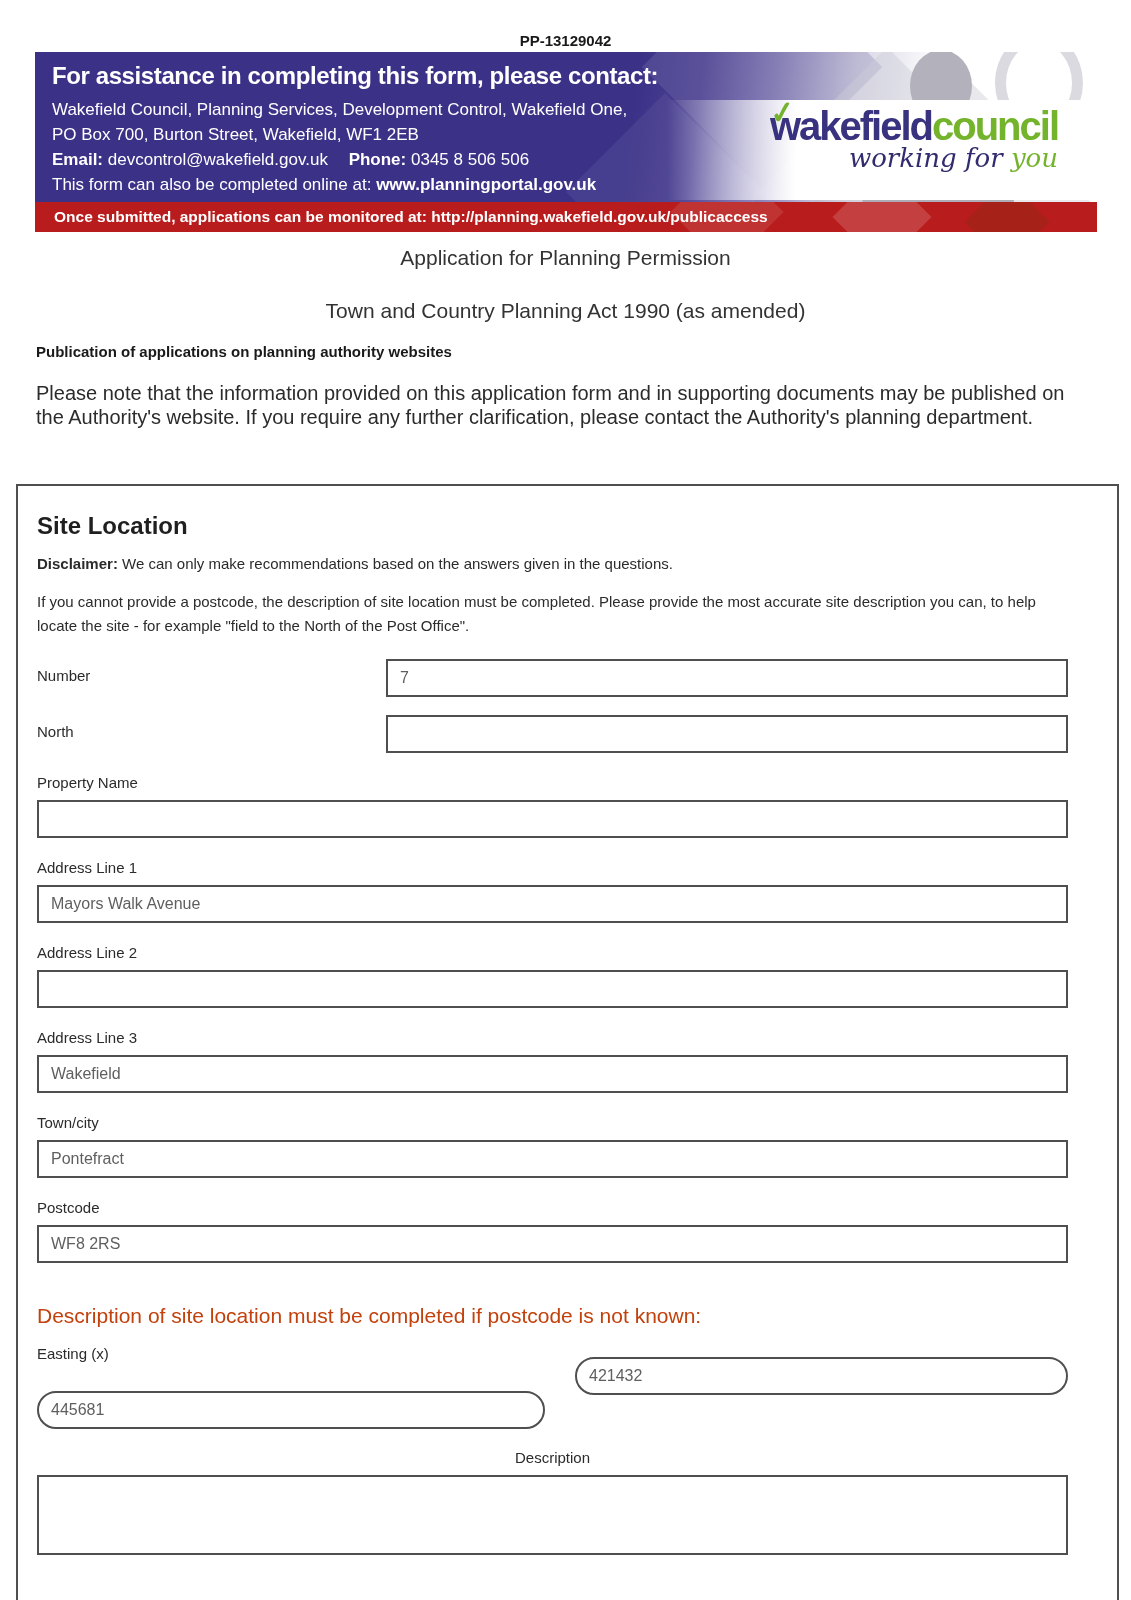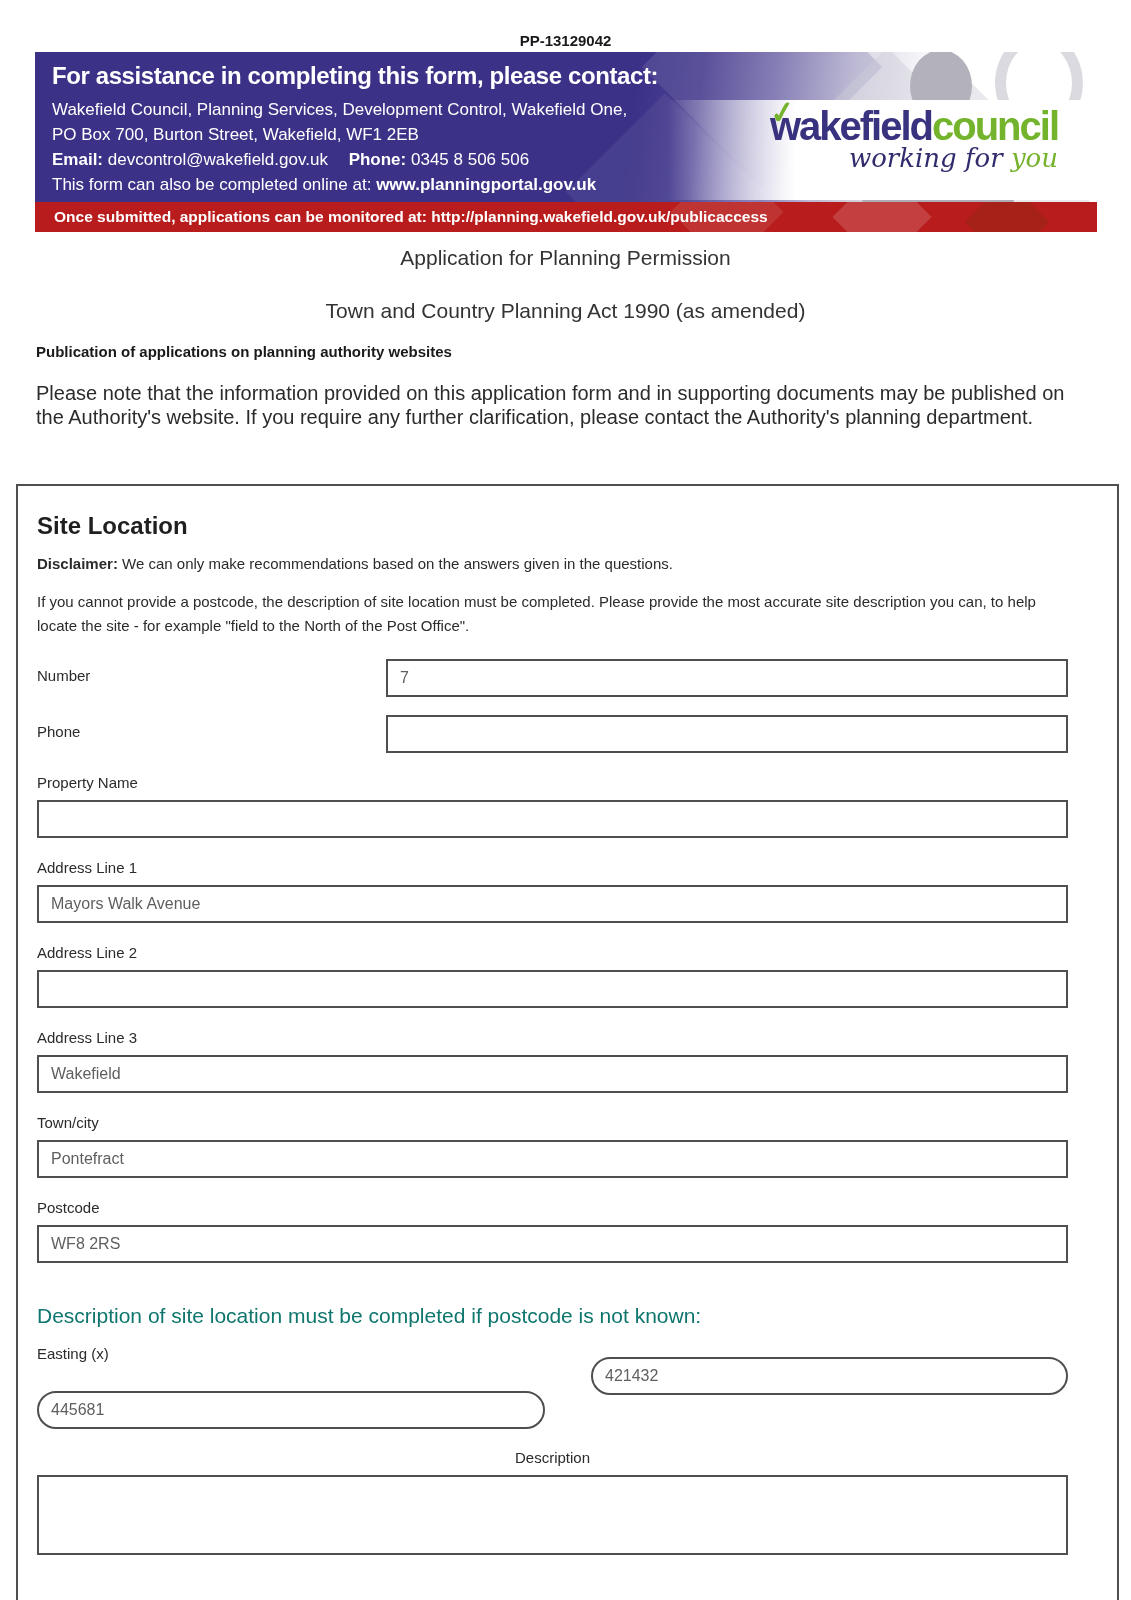--- a/index.html
+++ b/index.html
@@ -60,24 +60,24 @@
   .disclaimer{margin:15px 0 0;font-size:15px;line-height:17px;}
   .intro{margin:18px 0 0;font-size:15px;line-height:24px;}
   .inline-row{display:flex;margin-top:21px;}
   .inline-row.second{margin-top:18px;}
   .inline-row .lbl{width:349px;padding-top:8px;font-size:15px;line-height:17px;}
   .fin{box-sizing:border-box;height:38px;border:2px solid #4f4f4f;background:#fff;
        font-family:"Liberation Sans",sans-serif;font-size:16px;color:#5f5f5f;padding:0 12px;border-radius:0;}
   .inline-row .fin{flex:1;}
   .stack-lbl{margin-top:21px;font-size:15px;line-height:17px;}
   .stack-in{display:block;width:100%;margin-top:9px;}
-  .coord-row{display:flex;gap:46px;margin-top:41px;}
+  .coord-row{display:flex;gap:30px;margin-top:41px;}
   .coord-col-e{width:508px;}
   .coord-col-n{flex:1;}
-  .desc-heading{margin:41px 0 0;font-size:21px;color:#0f766e;line-height:24px;}
+  .desc-heading{margin:41px 0 0;font-size:21px;color:#c2410c;line-height:24px;}
   .coord-lbl{margin-top:17px;font-size:15px;line-height:17px;}
   .coord-in{display:block;width:100%;margin-top:29px;border-radius:19px;}
   .desc-area{display:block;width:100%;margin-top:9px;height:80px;resize:none;}
   
   .page-break{margin-top:0;width:1131px;height:4px;background:#141414;}
   .footer{margin-top:9px;text-align:center;font-size:18px;color:#1a1a1a;line-height:22px;}
 </style>
 </head>
 <body>
 
@@ -152,21 +152,21 @@
     </p>
 
     <p class="intro">If you cannot provide a postcode, the description of site location must be completed. Please provide the most accurate site description you can, to help locate the site - for example "field to the North of the Post Office".</p>
 
     <div class="inline-row">
       <div class="lbl">Number</div>
       <input class="fin" type="text" value="7" style="">
     </div>
 
     <div class="inline-row second">
-      <div class="lbl">Phone</div>
+      <div class="lbl">North</div>
       <input class="fin" type="text" style="">
     </div>
 
     <div class="stack-lbl">Property Name</div>
     <input class="fin stack-in" type="text" style="">
 
     <div class="stack-lbl">Address Line 1</div>
     <input class="fin stack-in" type="text" value="Mayors Walk Avenue" style="">
 
     <div class="stack-lbl">Address Line 2</div>

